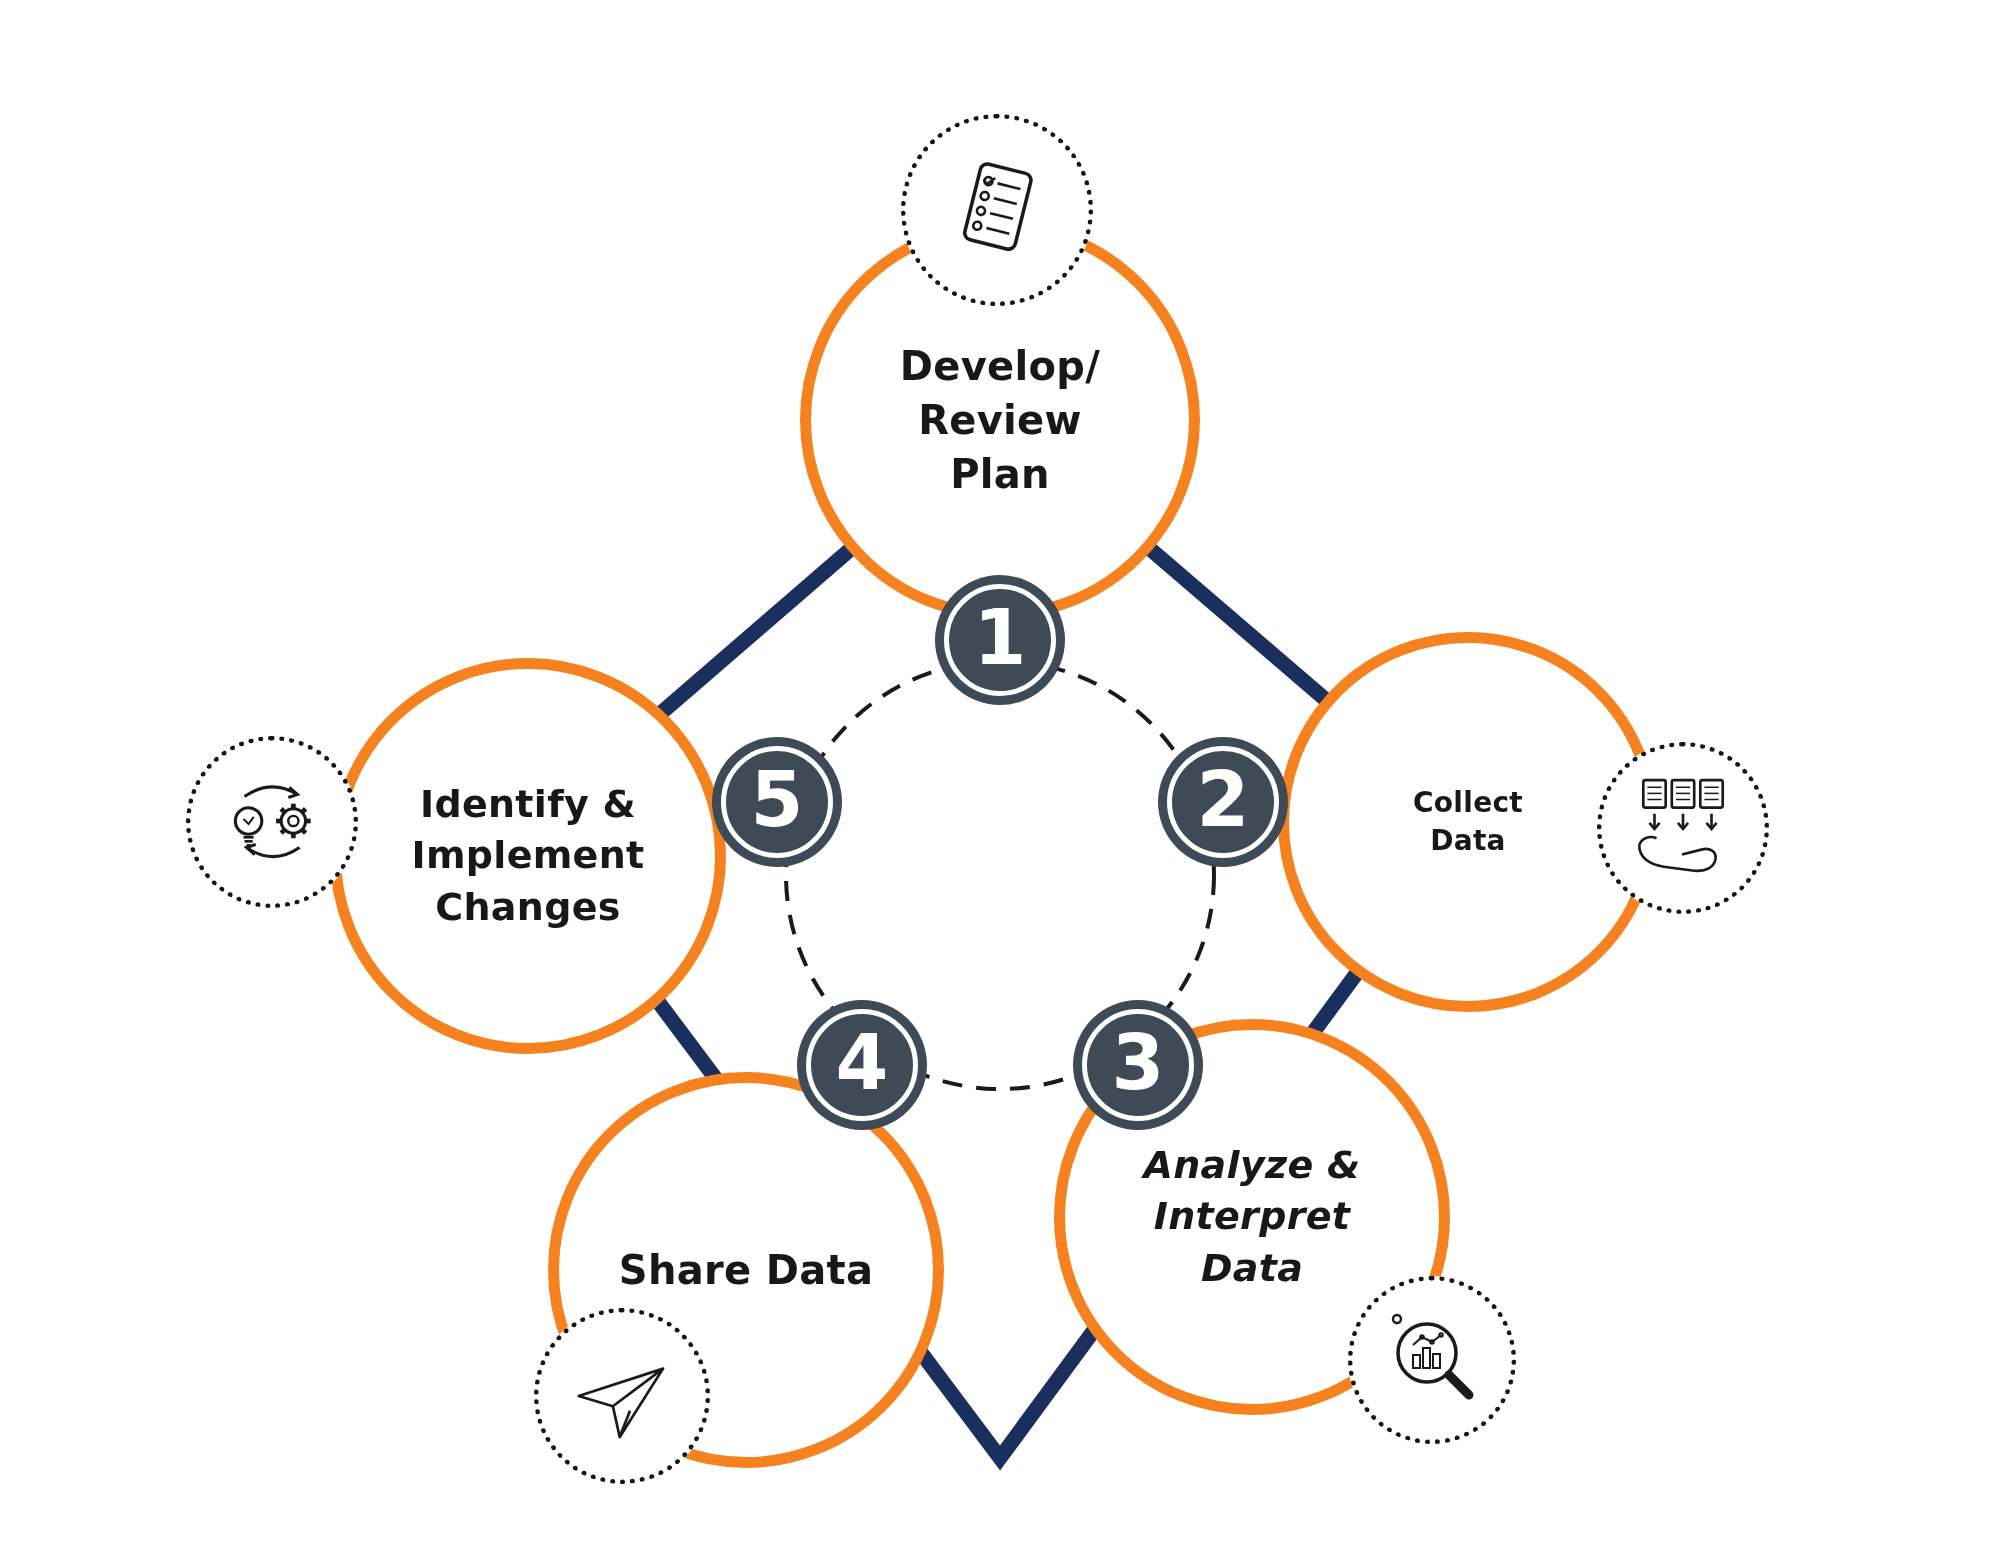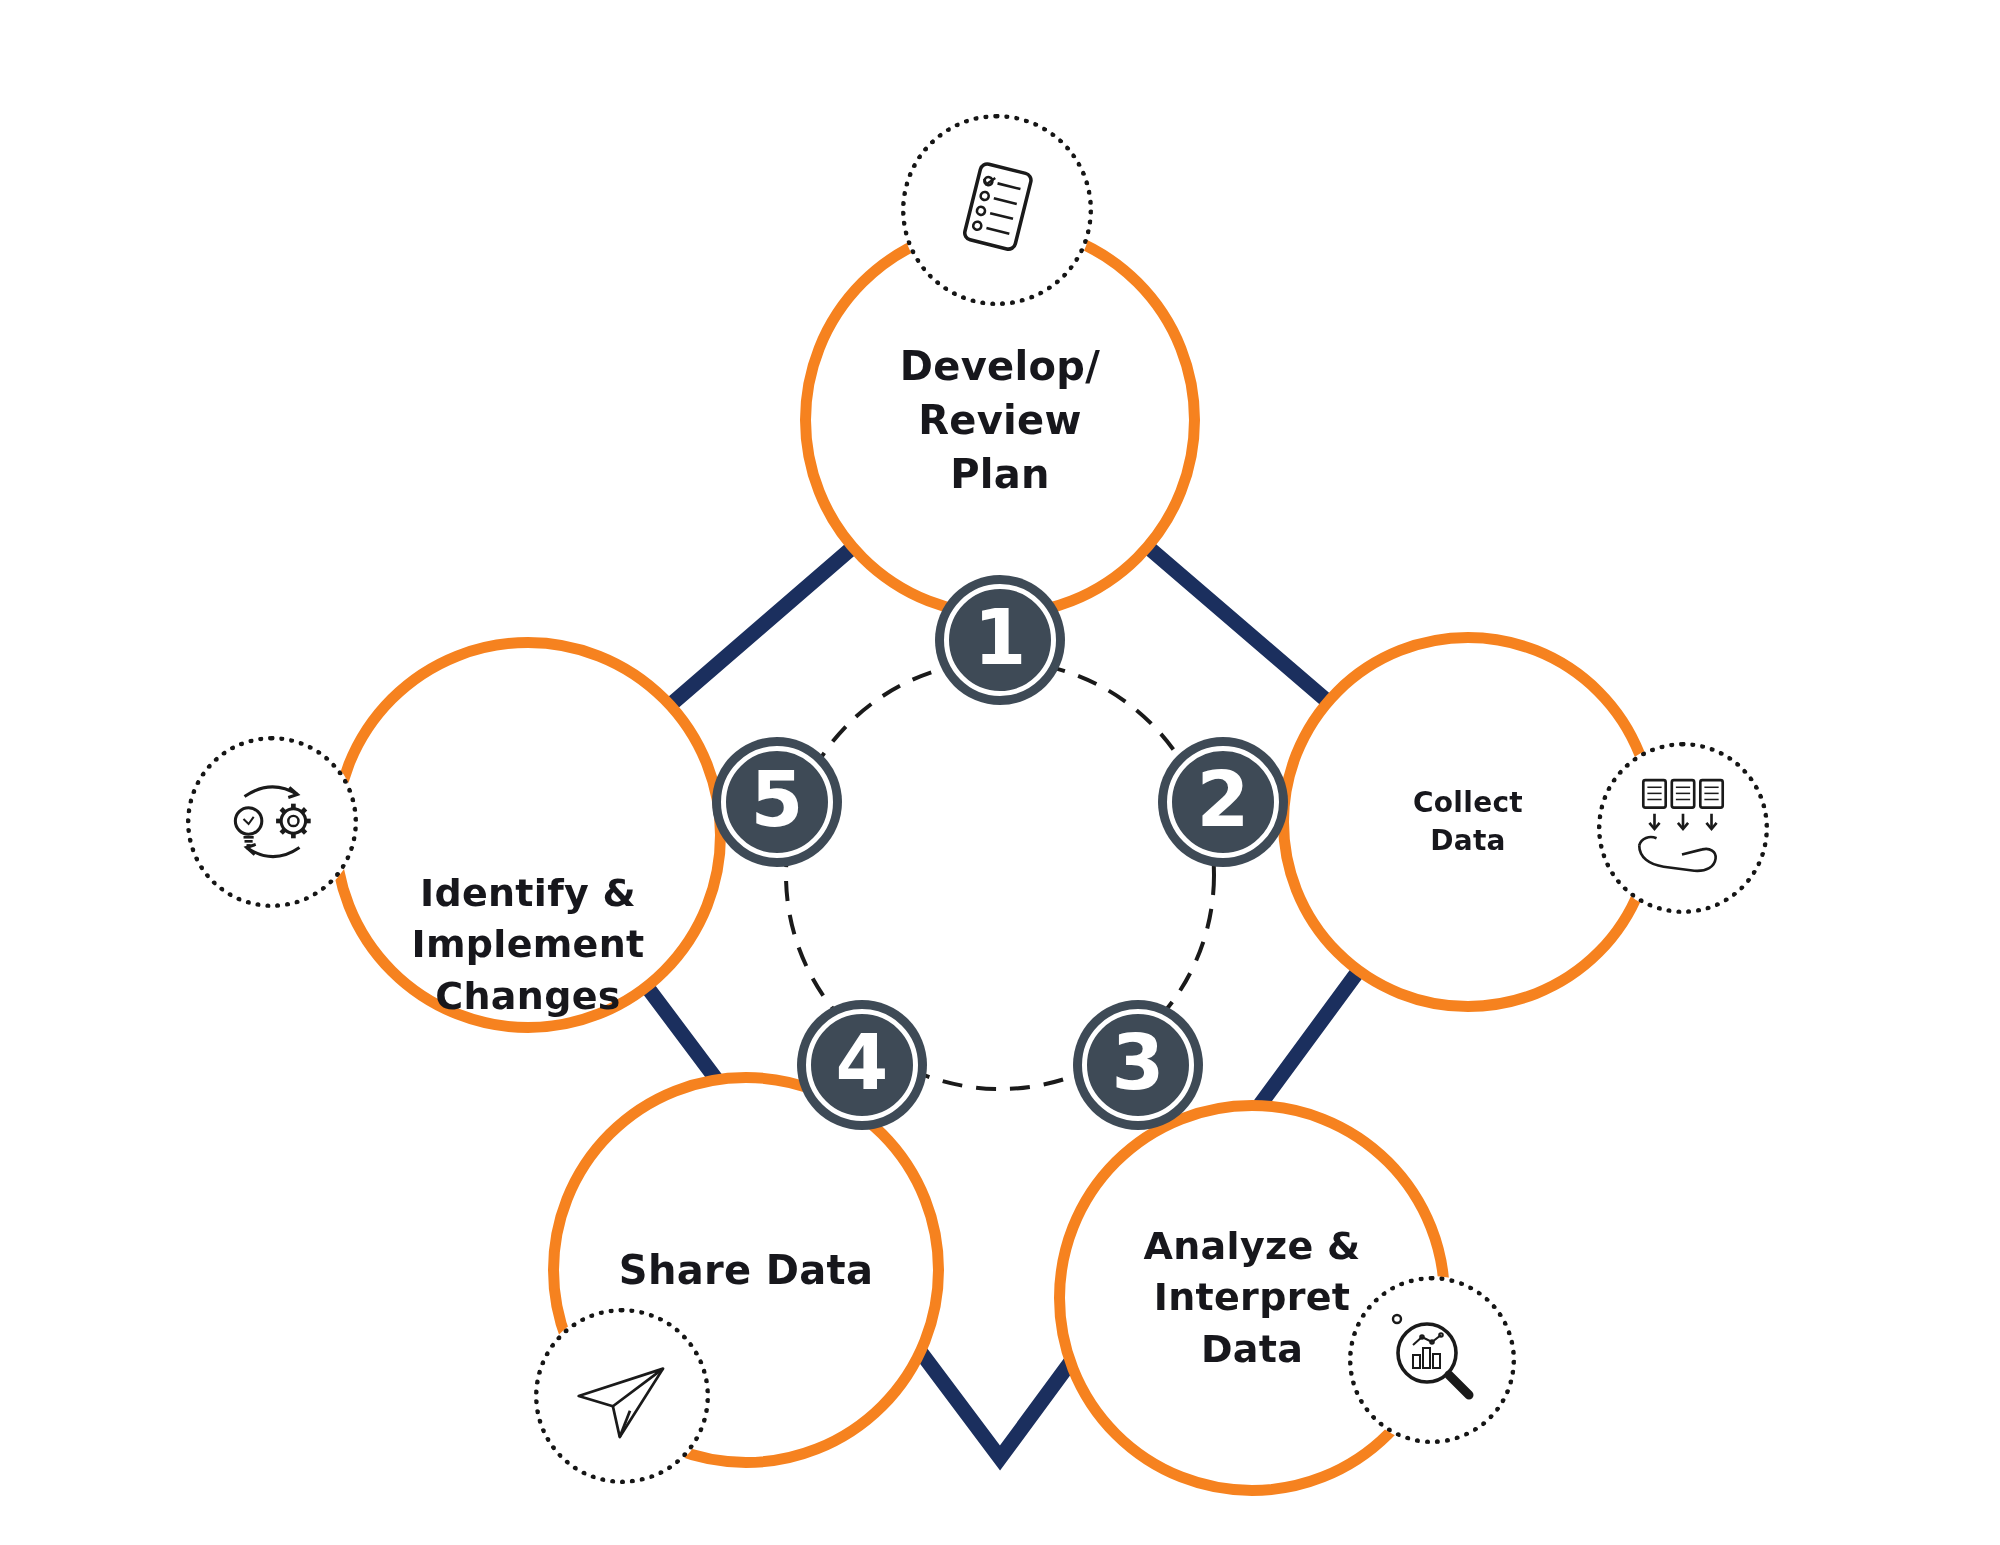--- a/index.html
+++ b/index.html
@@ -90,31 +90,31 @@
     <div class="label" style="font-size:40px;">Develop/
 Review
 Plan</div>
   </div>
 
   <div class="ring" style="left:1278px; top:632px; width:380px; height:380px;">
     <div class="label" style="font-size:28px;">Collect
 Data</div>
   </div>
 
-  <div class="ring" style="left:1054px; top:1100px; width:396px; height:396px;">
+  <div class="ring" style="left:1054px; top:1019px; width:396px; height:396px;font-style:italic;">
     <div class="label" style="font-size:38px;">Analyze &amp;
 Interpret
 Data</div>
   </div>
 
   <div class="ring" style="left:548px; top:1072px; width:396px; height:396px;justify-content:center;">
     <div class="label" style="font-size:40px;">Share Data</div>
   </div>
 
-  <div class="ring" style="left:330px; top:637px; width:396px; height:396px;align-items:flex-end;">
+  <div class="ring" style="left:330px; top:658px; width:396px; height:396px;">
     <div class="label" style="font-size:38px;">Identify &amp;
 Implement
 Changes</div>
   </div>
 
   <svg class="dashed-circle" width="436" height="436" viewBox="0 0 436 436">
     <circle cx="218" cy="218" r="214" fill="none" stroke="#1a1a1a" stroke-width="4" stroke-dasharray="20 14"></circle>
   </svg>
 
   <div class="badge" style="left:944px;  top:584px;">1</div>

